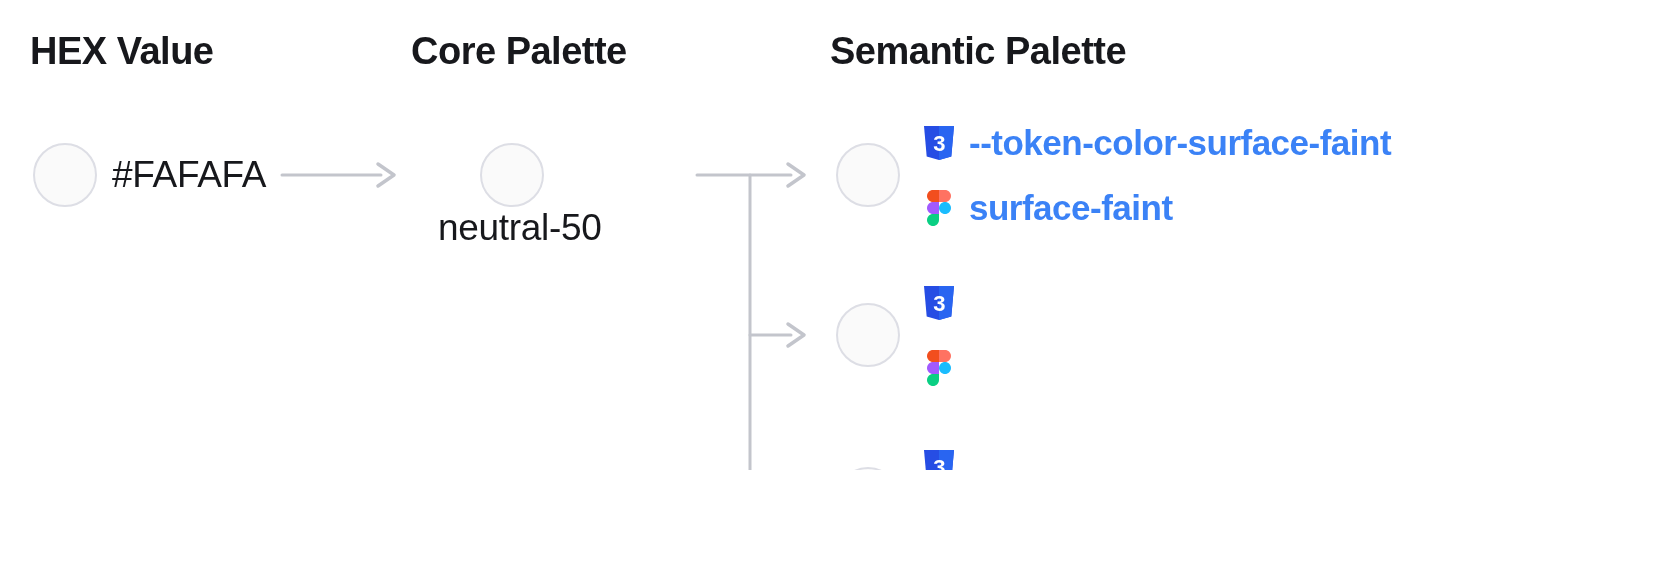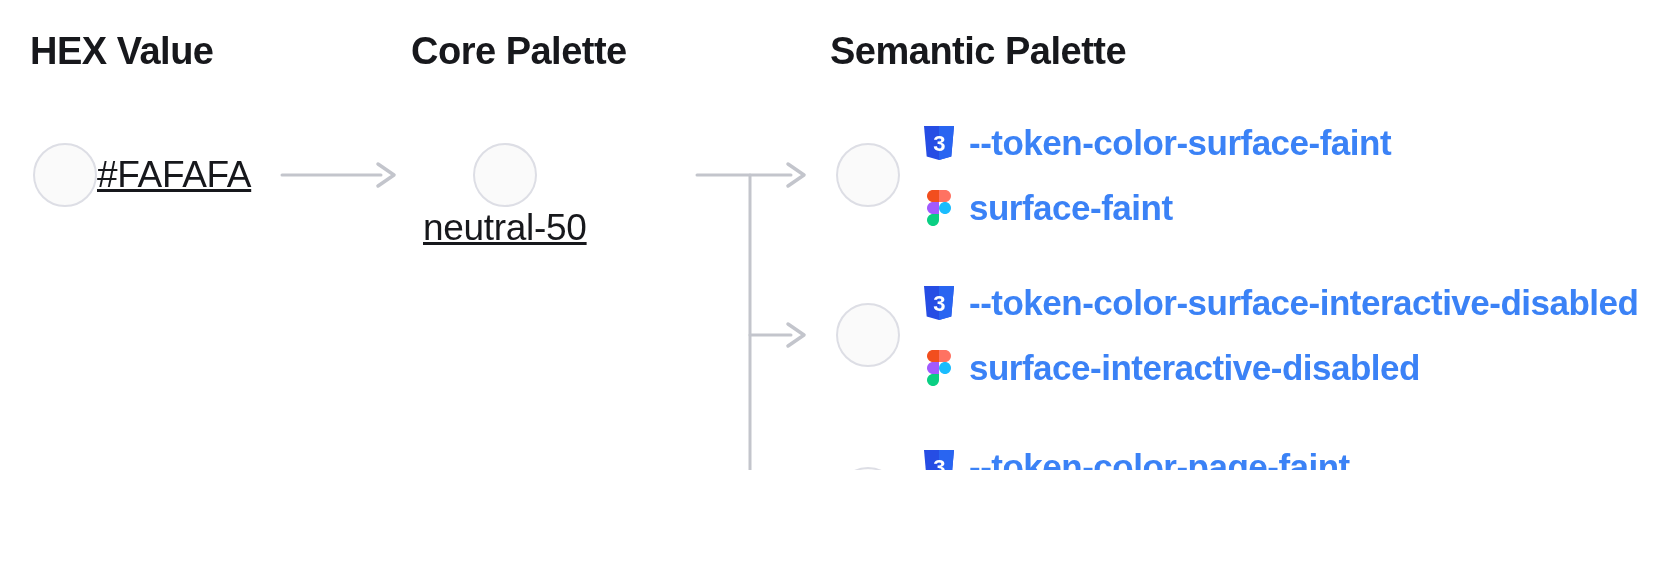--- a/index.html
+++ b/index.html
@@ -22,22 +22,22 @@
   .t-sem{left:830px;}
   .node{position:absolute;display:flex;align-items:center;height:64px;}
   .node-hex{left:33px;top:143px;}
   .node-core{left:423px;top:143px;flex-direction:column;}
   .swatch{
     width:64px;height:64px;border-radius:50%;
     border:2px solid #dddee5;box-sizing:border-box;
     background:#fafafa;flex:0 0 auto;
   }
   .node-label{
-    margin-left:0;font-size:37px;font-weight:400;
-    letter-spacing:-0.3px;white-space:nowrap;text-decoration:underline;
+    margin-left:15px;font-size:37px;font-weight:400;
+    letter-spacing:-0.3px;white-space:nowrap;
   }
   .sem-row{position:absolute;left:836px;height:130px;}
   .sem-row .swatch{position:absolute;left:0;top:33px;}
   .row-1{top:110px;}
   .row-2{top:270px;}
   .row-3{top:434px;}
   .sem-lines{margin-left:86px;display:flex;flex-direction:column;}
   .sem-line{display:flex;align-items:center;height:65px;gap:13px;}
   .icon-box{width:34px;display:flex;justify-content:center;align-items:center;flex:0 0 auto;}
   .token-text{
@@ -112,49 +112,46 @@
     <span class="swatch" style="background-color: rgb(250, 250, 250);"></span>
     <div class="sem-lines">
       <div class="sem-line">
         <span class="icon-box">
           <svg width="30" height="34" viewBox="0 0 30 34">
             <polygon points="0,0 30,0 27.3,30.4 15,34 2.7,30.4" fill="#264DE4"></polygon>
             <polygon points="15,0 30,0 27.3,30.4 15,34" fill="#2965F1"></polygon>
             <text x="15.4" y="25" text-anchor="middle" font-size="22" font-weight="bold" fill="#ffffff" font-family="'Liberation Sans',sans-serif">3</text>
           </svg>
         </span>
-        <span class="token-text">--token-color-surface-interactive-disabled</span>
       </div>
       <div class="sem-line">
         <span class="icon-box">
           <svg width="24" height="36" viewBox="0 0 200 300">
             <path d="M50 300c27.6 0 50-22.4 50-50v-50H50c-27.6 0-50 22.4-50 50s22.4 50 50 50z" fill="#0ACF83"></path>
             <path d="M0 150c0-27.6 22.4-50 50-50h50v100H50c-27.6 0-50-22.4-50-50z" fill="#A259FF"></path>
             <path d="M0 50C0 22.4 22.4 0 50 0h50v100H50C22.4 100 0 77.6 0 50z" fill="#F24E1E"></path>
             <path d="M100 0h50c27.6 0 50 22.4 50 50s-22.4 50-50 50h-50V0z" fill="#FF7262"></path>
             <path d="M200 150c0 27.6-22.4 50-50 50s-50-22.4-50-50 22.4-50 50-50 50 22.4 50 50z" fill="#1ABCFE"></path>
           </svg>
         </span>
-        <span class="token-text">surface-interactive-disabled</span>
       </div>
     </div>
   </div>
 
   <div class="sem-row row-3">
     <span class="swatch" style="background-color: rgb(250, 250, 250);"></span>
     <div class="sem-lines">
       <div class="sem-line">
         <span class="icon-box">
           <svg width="30" height="34" viewBox="0 0 30 34">
             <polygon points="0,0 30,0 27.3,30.4 15,34 2.7,30.4" fill="#264DE4"></polygon>
             <polygon points="15,0 30,0 27.3,30.4 15,34" fill="#2965F1"></polygon>
             <text x="15.4" y="25" text-anchor="middle" font-size="22" font-weight="bold" fill="#ffffff" font-family="'Liberation Sans',sans-serif">3</text>
           </svg>
         </span>
-        <span class="token-text">--token-color-page-faint</span>
       </div>
       <div class="sem-line">
         <span class="icon-box">
           <svg width="24" height="36" viewBox="0 0 200 300">
             <path d="M50 300c27.6 0 50-22.4 50-50v-50H50c-27.6 0-50 22.4-50 50s22.4 50 50 50z" fill="#0ACF83"></path>
             <path d="M0 150c0-27.6 22.4-50 50-50h50v100H50c-27.6 0-50-22.4-50-50z" fill="#A259FF"></path>
             <path d="M0 50C0 22.4 22.4 0 50 0h50v100H50C22.4 100 0 77.6 0 50z" fill="#F24E1E"></path>
             <path d="M100 0h50c27.6 0 50 22.4 50 50s-22.4 50-50 50h-50V0z" fill="#FF7262"></path>
             <path d="M200 150c0 27.6-22.4 50-50 50s-50-22.4-50-50 22.4-50 50-50 50 22.4 50 50z" fill="#1ABCFE"></path>
           </svg>

